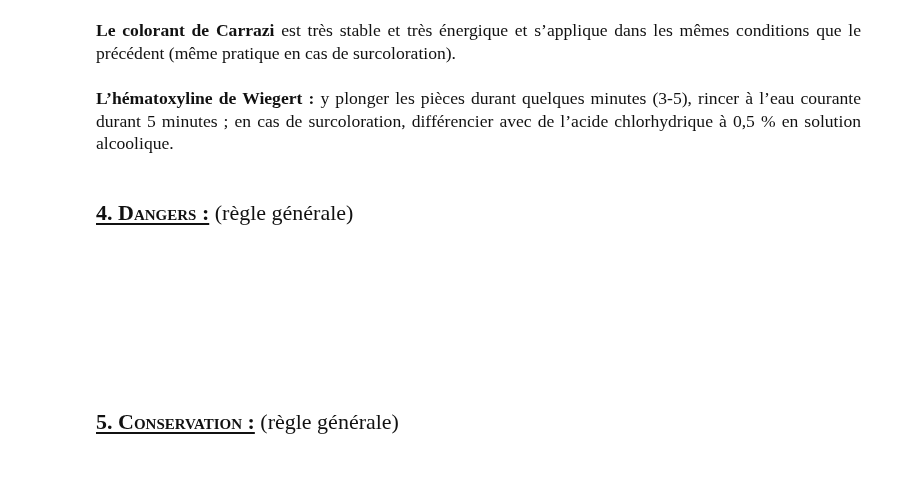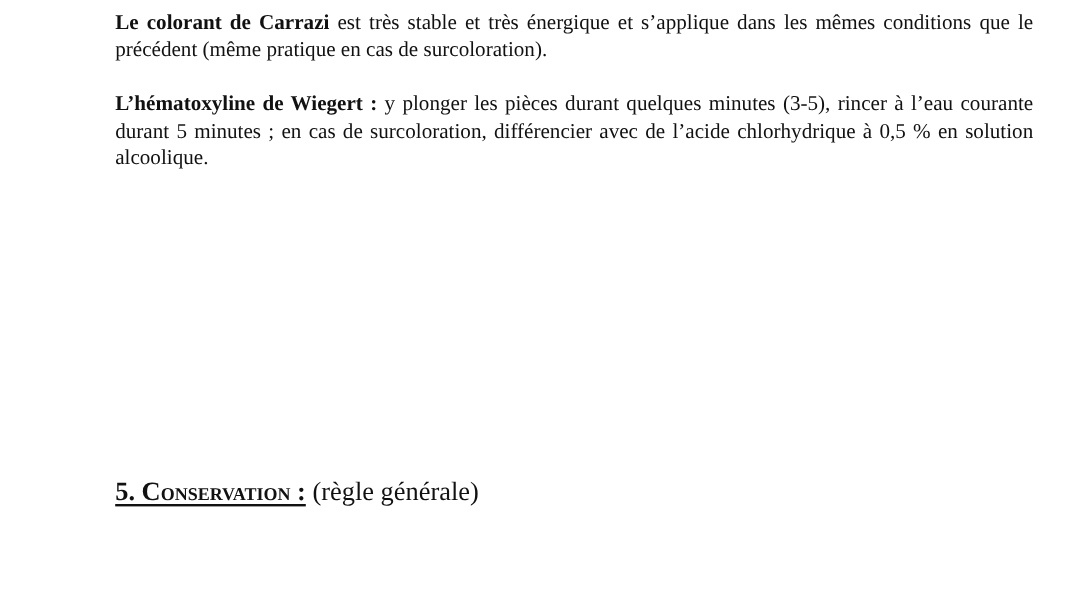--- a/index.html
+++ b/index.html
@@ -11,21 +11,21 @@
       width: 900px;
       height: 499px;
       overflow: hidden;
       position: relative;
       font-family: "Liberation Serif", "DejaVu Serif", serif;
       color: #111111;
     }
     .page {
       position: absolute;
       left: 0;
-      top: 0;
+      top: 12px;
       width: 900px;
       height: 423px;
     }
     .para {
       position: absolute;
       left: 96px;
       width: 765px;
       font-size: 17.6px;
       line-height: 22.6px;
       text-align: justify;
@@ -68,20 +68,21 @@
 <div class="page">
 
   <div class="para" style="top: 7px;">
     <p><span class="bold">Le colorant de Carrazi</span><span> est très stable et très énergique et s’applique dans les mêmes conditions que le précédent (même pratique en cas de surcoloration).</span></p>
   </div>
 
   <div class="para" style="top: 75px;">
     <p><span class="bold">L’hématoxyline de Wiegert :</span><span> y plonger les pièces durant quelques minutes (3-5), rincer à l’eau courante durant 5 minutes ; en cas de surcoloration, différencier avec de l’acide chlorhydrique à 0,5 % en solution alcoolique.</span></p>
   </div>
 
+  <h2 class="heading" style="top: 188px;"><span class="h-label">4. Dangers :</span><span class="h-note"> (règle générale)</span></h2>
 
   <div class="para indented" style="top: 237px;">
   </div>
 
   <h2 class="heading" style="top: 397px;"><span class="h-label">5. Conservation :</span><span class="h-note"> (règle générale)</span></h2>
 
 
 </div>
 
 </body></html>

